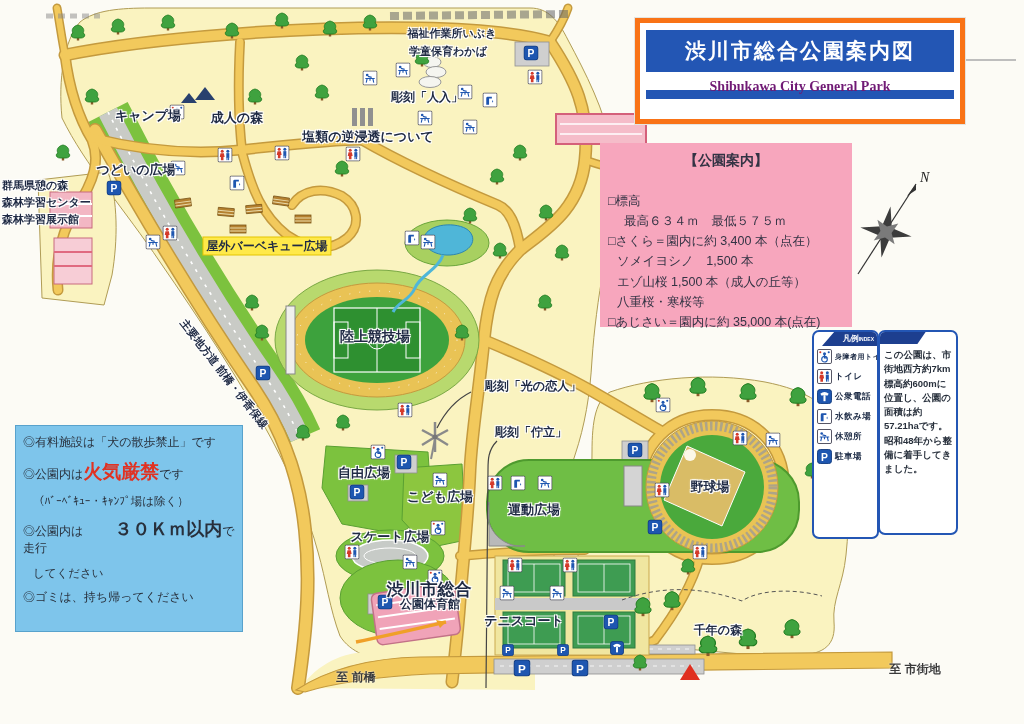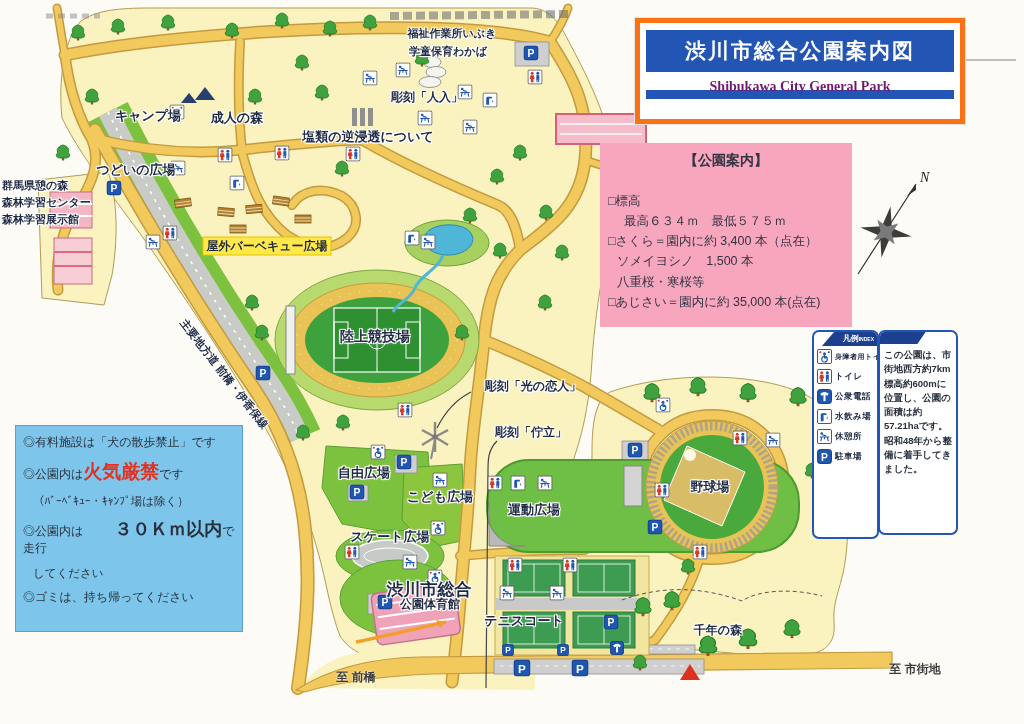--- a/index.html
+++ b/index.html
@@ -817,20 +817,21 @@
   <div class="sub">Shibukawa City General Park</div>
   <div class="band2"></div>
 </div>
 
 <div id="pinkbox">
   <div class="head">【公園案内】</div>
   <div>□標高</div>
   <div class="in1">最高６３４ｍ　最低５７５ｍ</div>
   <div>□さくら＝園内に約 3,400 本（点在）</div>
   <div class="in2">ソメイヨシノ　1,500 本</div>
+  <div class="in2">エゾ山桜 1,500 本（成人の丘等）</div>
   <div class="in2">八重桜・寒桜等</div>
   <div>□あじさい＝園内に約 35,000 本(点在)</div>
 </div>
 
 <div id="rulesbox">
   <div class="rl">◎有料施設は「犬の散歩禁止」です</div>
   <div class="rl">
     <span>◎公園内は</span><span class="em-red">火気厳禁</span><span>です</span>
   </div>
   <div class="rl indent">（ﾊﾞｰﾍﾞｷｭｰ・ｷｬﾝﾌﾟ場は除く）</div>

